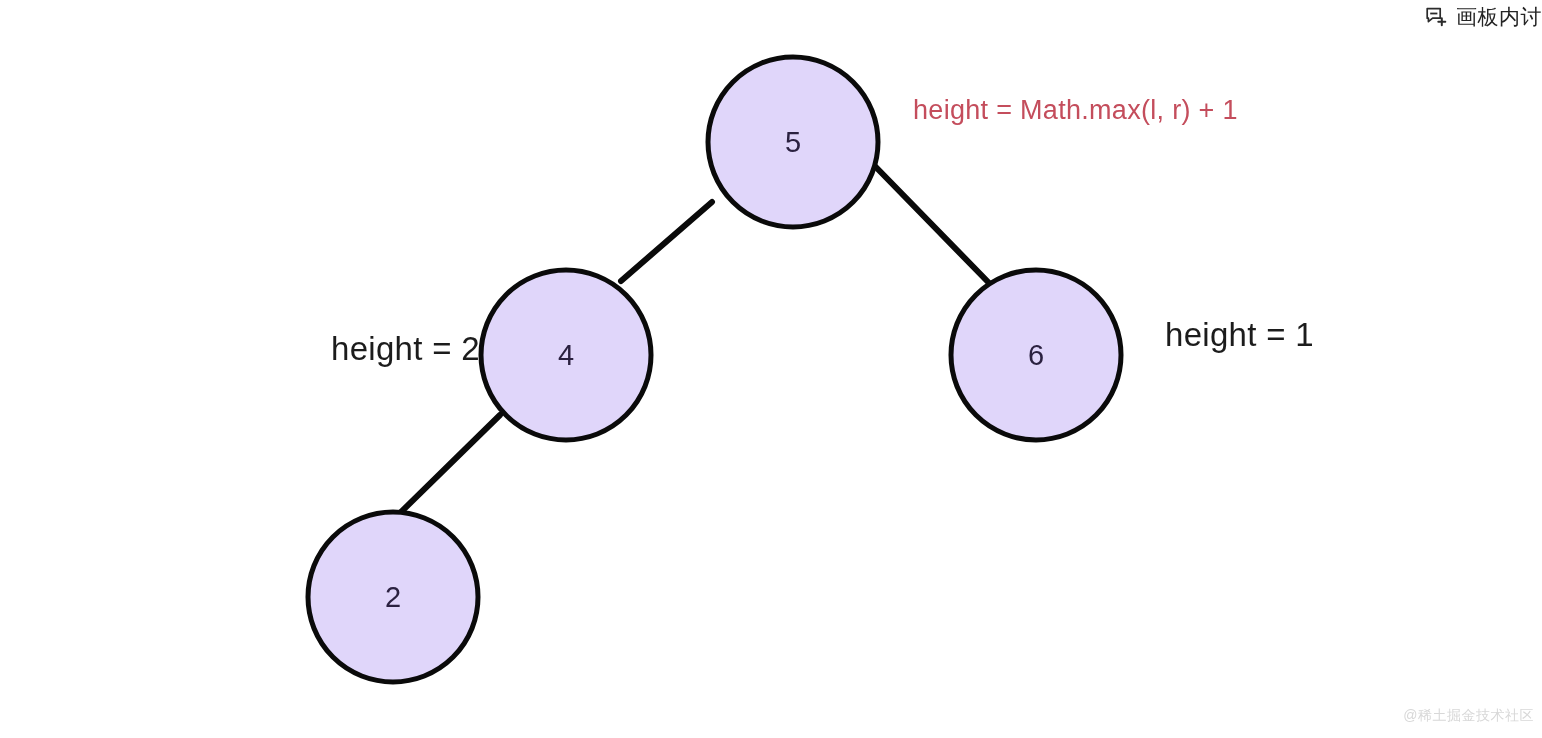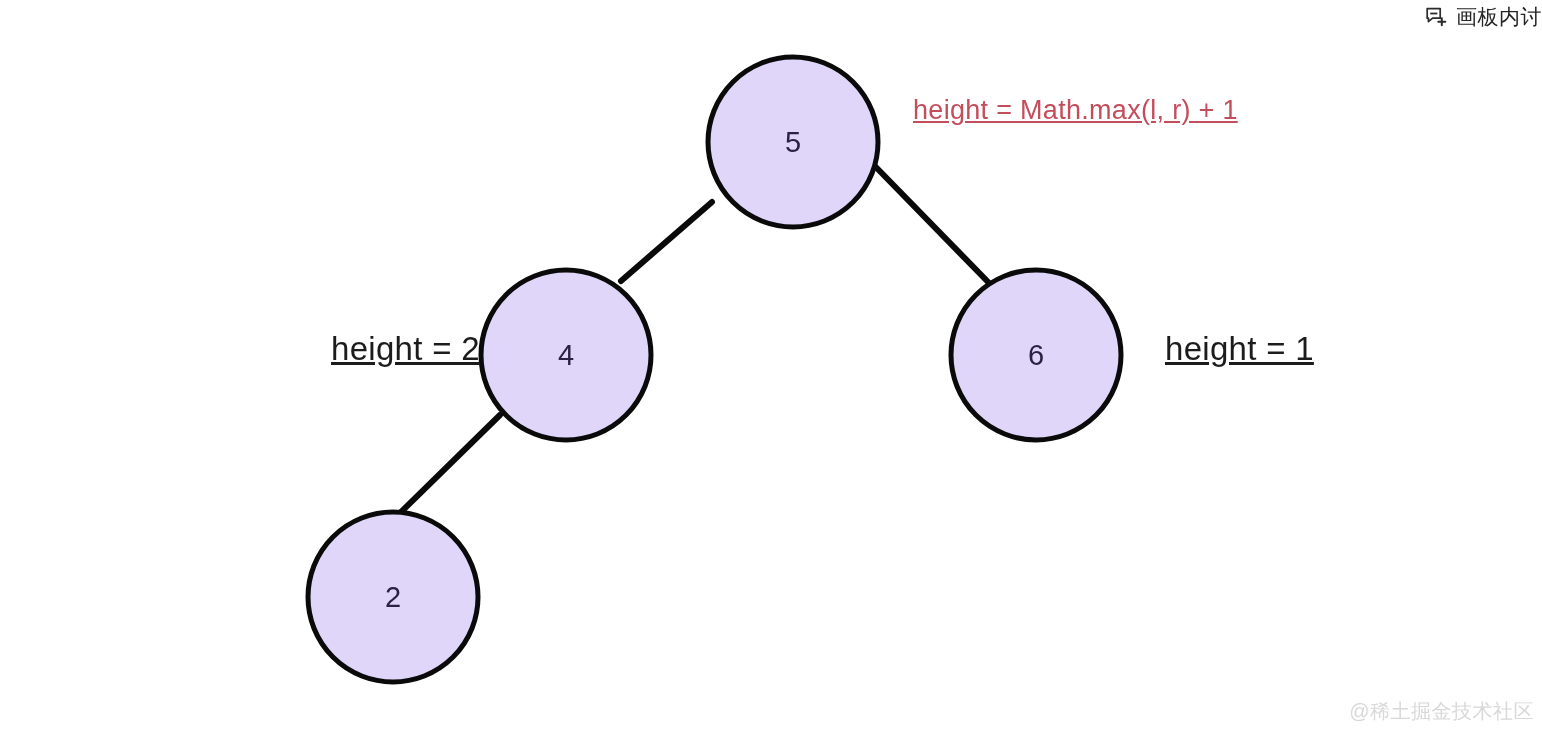--- a/index.html
+++ b/index.html
@@ -61,45 +61,44 @@
   .tree-edge {
     stroke: #0a0a0a;
     stroke-width: 6;
     stroke-linecap: round;
     fill: none;
   }
   
   .annot {
     position: absolute;
     white-space: nowrap;
-    text-decoration: underline;
   }
   .annot-plain {
     font-size: 33px;
     color: #1c1c1c;
     font-family: "Liberation Sans", "DejaVu Sans", sans-serif;
     letter-spacing: 0.3px;
   }
   .annot-red {
     font-size: 27px;
     color: #C44D5C;
     font-family: "Liberation Sans", "DejaVu Sans", sans-serif;
     line-height: 1.52;
     letter-spacing: 0.3px;
   }
   .annot-red div { white-space: nowrap; }
   #annot-height-left  { left: 331px; top: 330px; }
-  #annot-height-right { left: 1165px; top: 330px; }
+  #annot-height-right { left: 1165px; top: 316px; }
   #annot-formula      { left: 913px; top: 90px; }
   
   #watermark {
     position: absolute;
     right: 8px;
     bottom: 8px;
-    font-size: 20px;
+    font-size: 14px;
     color: #d8d8d8;
     font-family: "Liberation Sans", "DejaVu Sans", sans-serif;
     white-space: nowrap;
     letter-spacing: 0.5px;
   }
 </style>
 </head>
 <body>
 
 <div id="canvas">

